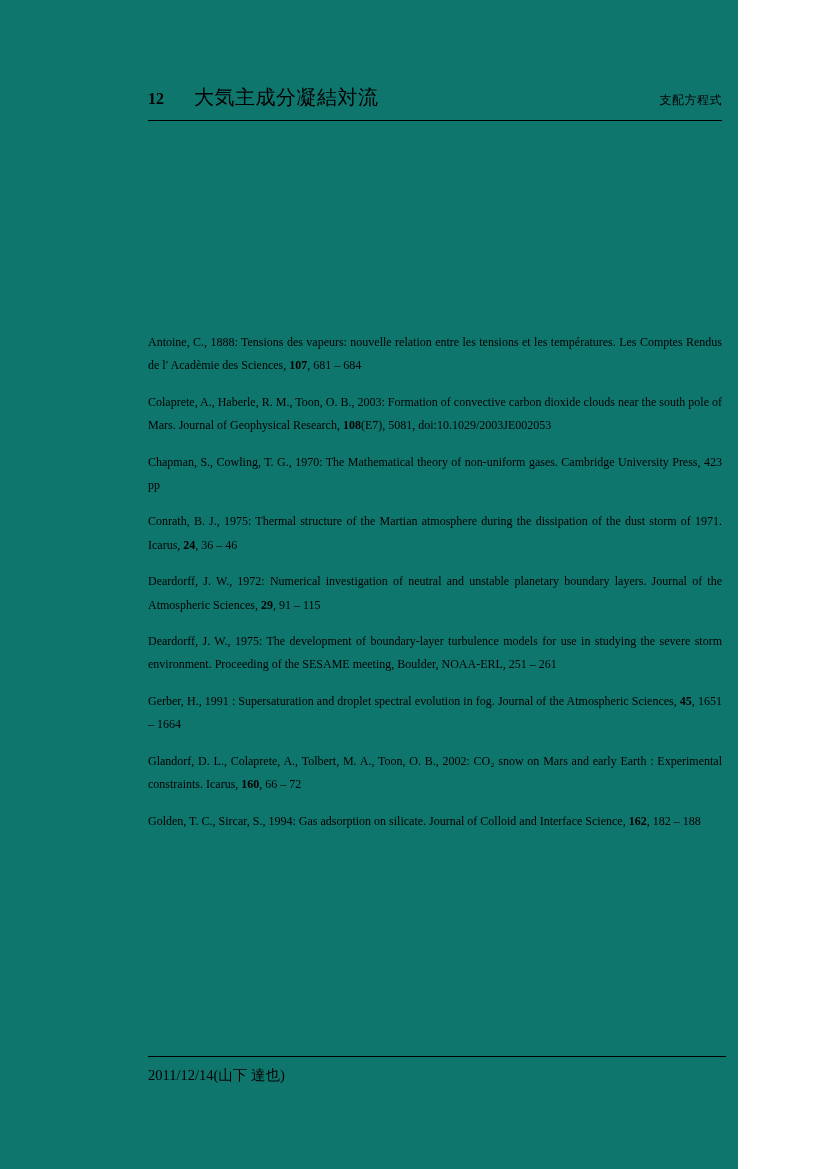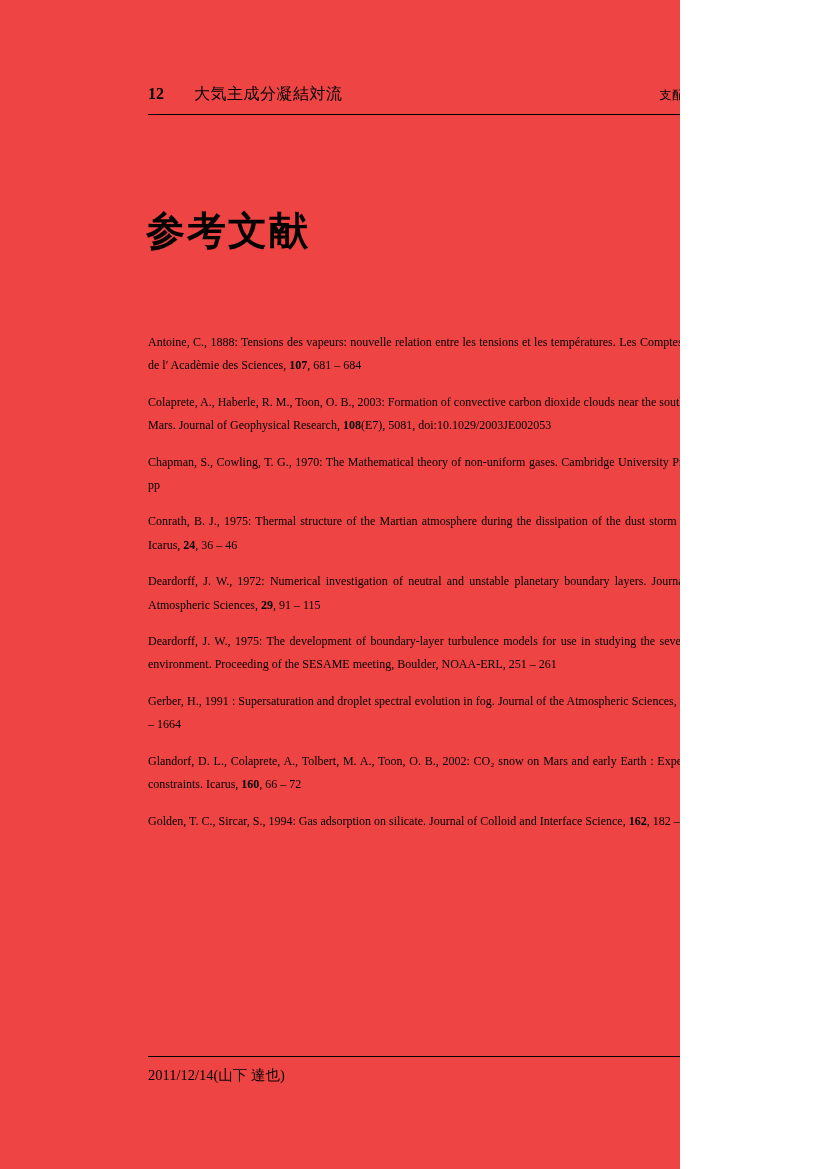--- a/index.html
+++ b/index.html
@@ -2,32 +2,32 @@
 <html><head>
 <meta charset="utf-8">
 <style>
   * { margin:0; padding:0; box-sizing:border-box; }
   html,body { background:#ffffff; }
   body {
     width:826px; height:1169px;
     font-family:"Liberation Serif","DejaVu Serif",serif;
     color:#000000;
   }
-  .page { position:relative; width:680px; height:1169px; overflow:hidden; background:#ef4444; }
+  .page { position:relative; width:738px; height:1169px; overflow:hidden; background:#0f766e; }
 
   .running-header {
     position:absolute; left:148px; top:84px; width:574px;
     display:flex; align-items:baseline;
     border-bottom:1.5px solid #000;
     padding-bottom:9px;
   }
   .pageno { font-weight:bold; font-size:16px; }
   .head-left {
     font-family:"Liberation Sans","DejaVu Sans",sans-serif;
-    font-size:16px; margin-left:30px; letter-spacing:0.5px;
+    font-size:20px; margin-left:30px; letter-spacing:0.5px;
   }
   .head-right {
     font-family:Liberation Serif, serif;
     font-size:12px; margin-left:auto; letter-spacing:0.5px;
   }
 
   .chapter-title {
     position:absolute; left:146px; top:204px;
     font-family:"Liberation Sans","DejaVu Sans",sans-serif;
     font-size:39px; font-weight:600; letter-spacing:2px;
@@ -54,21 +54,20 @@
 <body>
 
 <div class="page">
 
   <header class="running-header">
     <span class="pageno">12</span>
     <span class="head-left">大気主成分凝結対流</span>
     <span class="head-right">支配方程式</span>
   </header>
 
-  <h1 class="chapter-title">参考文献</h1>
 
   <main class="ref-list">
       <p class="ref"><span>Antoine, C., 1888: Tensions des vapeurs: nouvelle relation entre les tensions et les températures. Les Comptes Rendus de l′ Acadèmie des Sciences, </span><span class="b">107</span><span>, 681 – 684</span></p>
       <p class="ref"><span>Colaprete, A., Haberle, R. M., Toon, O. B., 2003: Formation of convective carbon dioxide clouds near the south pole of Mars. Journal of Geophysical Research, </span><span class="b">108</span><span>(E7), 5081, doi:10.1029/2003JE002053</span></p>
       <p class="ref"><span>Chapman, S., Cowling, T. G., 1970: The Mathematical theory of non-uniform gases. Cambridge University Press, 423 pp</span></p>
       <p class="ref"><span>Conrath, B. J., 1975: Thermal structure of the Martian atmosphere during the dissipation of the dust storm of 1971. Icarus, </span><span class="b">24</span><span>, 36 – 46</span></p>
       <p class="ref"><span>Deardorff, J. W., 1972: Numerical investigation of neutral and unstable planetary boundary layers. Journal of the Atmospheric Sciences, </span><span class="b">29</span><span>, 91 – 115</span></p>
       <p class="ref"><span>Deardorff, J. W., 1975: The development of boundary-layer turbulence models for use in studying the severe storm environment. Proceeding of the SESAME meeting, Boulder, NOAA-ERL, 251 – 261</span></p>
       <p class="ref"><span>Gerber, H., 1991 : Supersaturation and droplet spectral evolution in fog. Journal of the Atmospheric Sciences, </span><span class="b">45</span><span>, 1651 – 1664</span></p>
       <p class="ref"><span>Glandorf, D. L., Colaprete, A., Tolbert, M. A., Toon, O. B., 2002: CO₂ snow on Mars and early Earth : Experimental constraints. Icarus, </span><span class="b">160</span><span>, 66 – 72</span></p>

